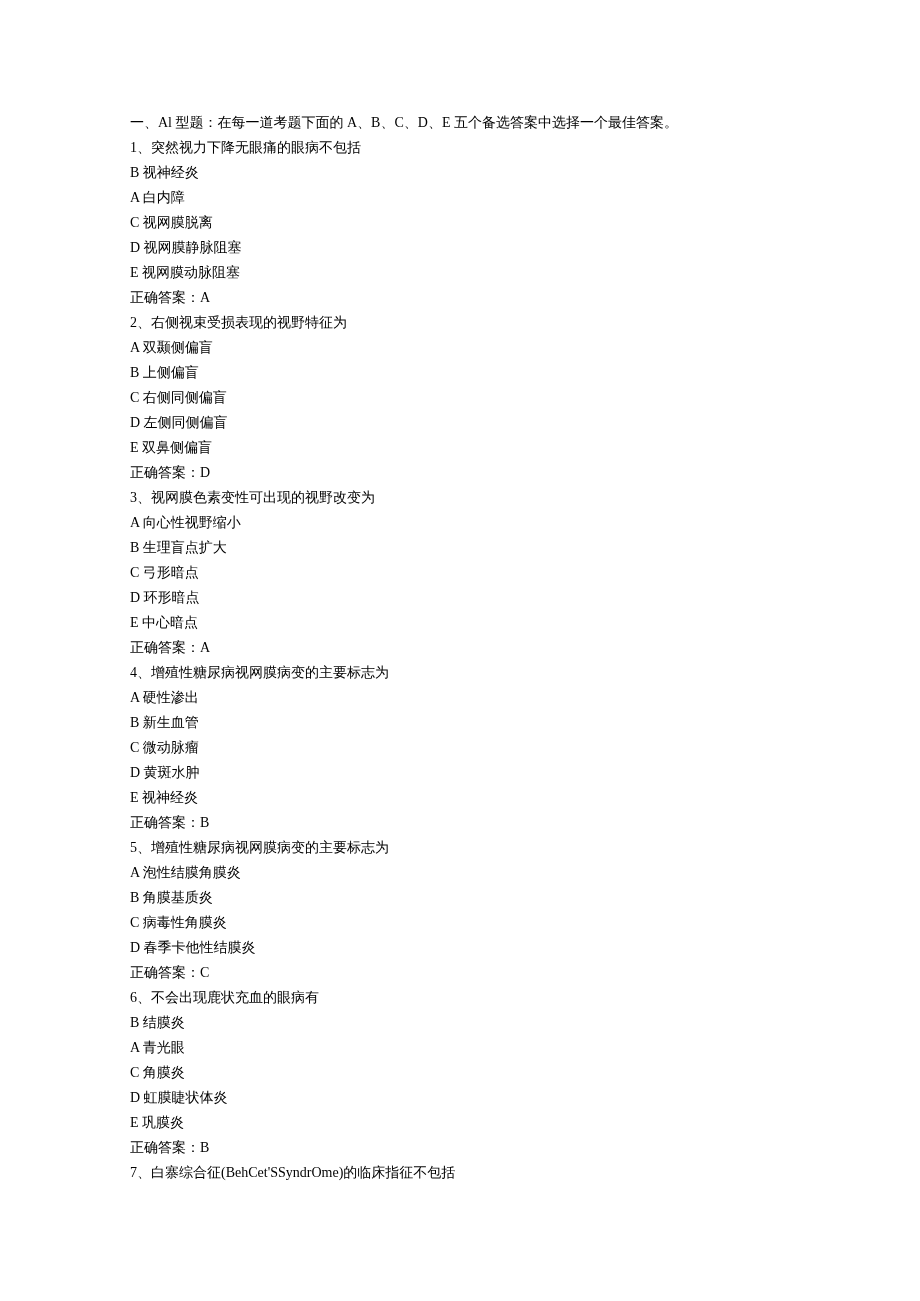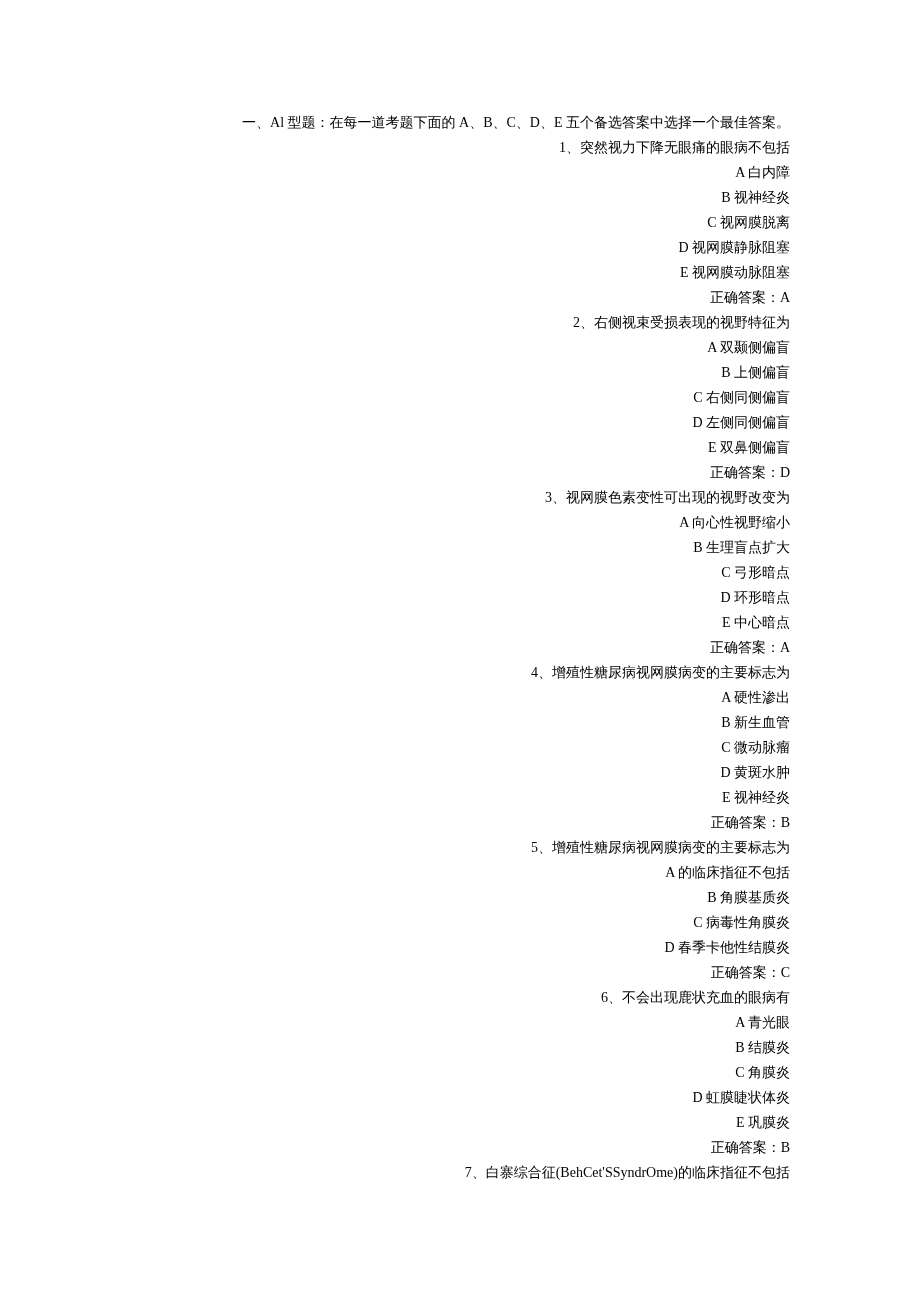--- a/index.html
+++ b/index.html
@@ -13,32 +13,31 @@
     min-height: 1301px;
     padding: 110px 130px 60px 130px;
     box-sizing: border-box;
     font-family: "SimSun", "宋体", serif;
     font-size: 14px;
     line-height: 25px;
     color: #000000;
   }
   .line {
     display: block;
-    text-align: right;
   }
 </style>
 </head>
 <body>
 
 <div class="page">
   <span class="line">一、Al 型题：在每一道考题下面的 A、B、C、D、E 五个备选答案中选择一个最佳答案。</span>
 
   <span class="line"><span>1、</span><span>突然视力下降无眼痛的眼病不包括</span></span>
+  <span class="line">B 视神经炎</span>
   <span class="line">A 白内障</span>
-  <span class="line">B 视神经炎</span>
   <span class="line">C 视网膜脱离</span>
   <span class="line">D 视网膜静脉阻塞</span>
   <span class="line">E 视网膜动脉阻塞</span>
   <span class="line">正确答案：A</span>
 
   <span class="line"><span>2、</span><span>右侧视束受损表现的视野特征为</span></span>
   <span class="line">A 双颞侧偏盲</span>
   <span class="line">B 上侧偏盲</span>
   <span class="line">C 右侧同侧偏盲</span>
   <span class="line">D 左侧同侧偏盲</span>
@@ -55,28 +54,28 @@
 
   <span class="line"><span>4、</span><span>增殖性糖尿病视网膜病变的主要标志为</span></span>
   <span class="line">A 硬性渗出</span>
   <span class="line">B 新生血管</span>
   <span class="line">C 微动脉瘤</span>
   <span class="line">D 黄斑水肿</span>
   <span class="line">E 视神经炎</span>
   <span class="line">正确答案：B</span>
 
   <span class="line"><span>5、</span><span>增殖性糖尿病视网膜病变的主要标志为</span></span>
-  <span class="line">A 的临床指征不包括</span>
+  <span class="line">A 泡性结膜角膜炎</span>
   <span class="line">B 角膜基质炎</span>
   <span class="line">C 病毒性角膜炎</span>
   <span class="line">D 春季卡他性结膜炎</span>
   <span class="line">正确答案：C</span>
 
   <span class="line"><span>6、</span><span>不会出现鹿状充血的眼病有</span></span>
+  <span class="line">B 结膜炎</span>
   <span class="line">A 青光眼</span>
-  <span class="line">B 结膜炎</span>
   <span class="line">C 角膜炎</span>
   <span class="line">D 虹膜睫状体炎</span>
   <span class="line">E 巩膜炎</span>
   <span class="line">正确答案：B</span>
 
   <span class="line"><span>7、</span><span>白寨综合征(BehCet'SSyndrOme)的临床指征不包括</span></span>
 </div>
 
 </body></html>

